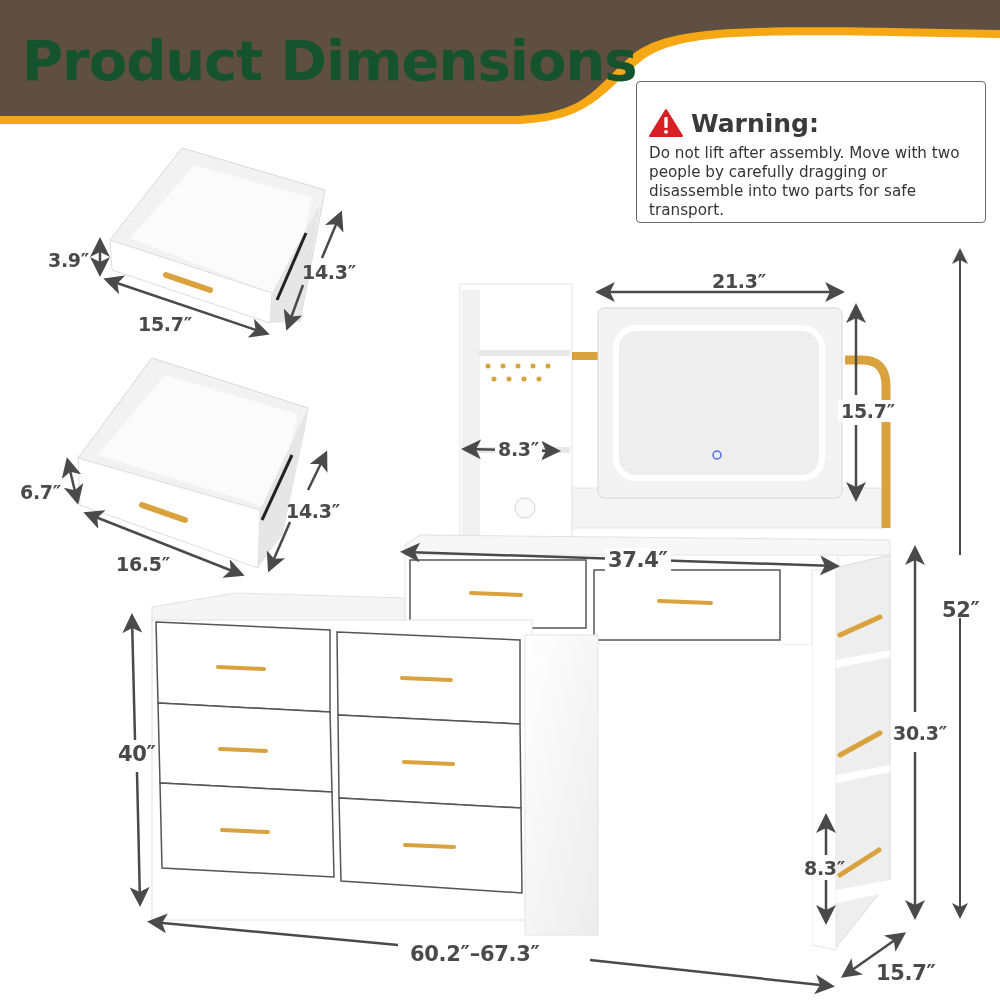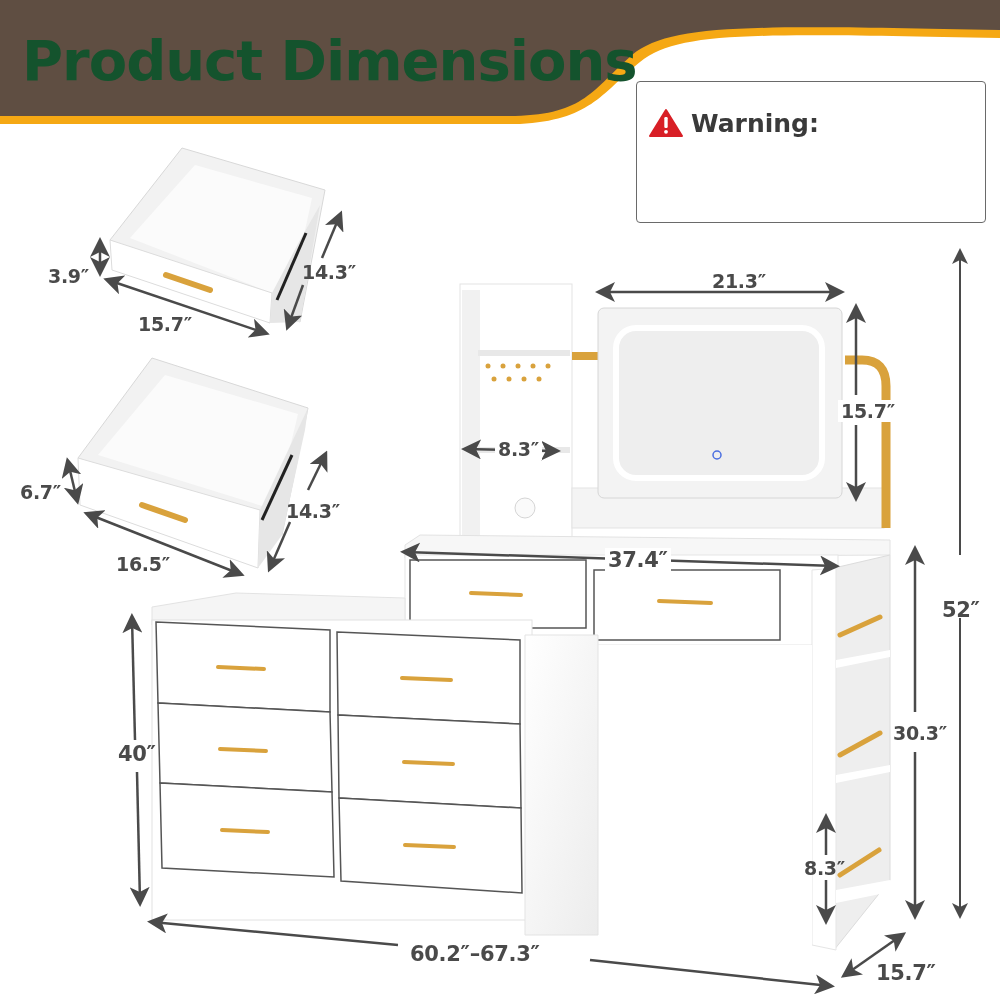--- a/index.html
+++ b/index.html
@@ -42,20 +42,21 @@
 
 <div class="warning-box">
   <div class="warning-head">
     <svg class="warning-icon" viewBox="0 0 34 30">
       <path d="M17 2 L33 28 H1 Z" fill="#d81f26" stroke="#d81f26" stroke-linejoin="round" stroke-width="2"></path>
       <rect x="15.3" y="9" width="3.4" height="11" rx="1.2" fill="#fff"></rect>
       <circle cx="17" cy="23.8" r="1.9" fill="#fff"></circle>
     </svg>
     <span class="warning-title">Warning:</span>
   </div>
+  <div class="warning-text">Do not lift after assembly. Move with two people by carefully dragging or disassemble into two parts for safe transport.</div>
 </div>
 
 <svg class="art" viewBox="0 0 1000 1000">
   <defs>
     <marker id="ah" markerWidth="8" markerHeight="8" refX="6" refY="4" orient="auto-start-reverse" markerUnits="strokeWidth">
       <path d="M0 0 L8 4 L0 8 L2 4 Z" fill="#4a4a4a"></path>
     </marker>
     <linearGradient id="shade" x1="0" y1="0" x2="1" y2="1">
       <stop offset="0" stop-color="#ffffff"></stop>
         <stop offset="1" stop-color="#ececec"></stop>
@@ -164,21 +165,21 @@
   <line x1="915" y1="752" x2="915" y2="915" stroke="#4a4a4a" stroke-width="2.5" marker-end="url(#ah)"></line>
   <line x1="826" y1="818" x2="826" y2="855" stroke="#4a4a4a" stroke-width="2.5" marker-start="url(#ah)"></line>
   <line x1="826" y1="880" x2="826" y2="920" stroke="#4a4a4a" stroke-width="2.5" marker-end="url(#ah)"></line>
   <line x1="132" y1="618" x2="135" y2="740" stroke="#4a4a4a" stroke-width="2.5" marker-start="url(#ah)"></line>
   <line x1="137" y1="772" x2="140" y2="902" stroke="#4a4a4a" stroke-width="2.5" marker-end="url(#ah)"></line>
   <line x1="152" y1="922" x2="398" y2="945" stroke="#4a4a4a" stroke-width="2.5" marker-start="url(#ah)"></line>
   <line x1="590" y1="960" x2="830" y2="986" stroke="#4a4a4a" stroke-width="2.5" marker-end="url(#ah)"></line>
   <line x1="845" y1="975" x2="902" y2="935" stroke="#4a4a4a" stroke-width="2.5" marker-start="url(#ah)" marker-end="url(#ah)"></line>
 </svg>
 
-<div class="dim" style="left:48px; top:249px;margin-top:16px;">3.9″</div>
+<div class="dim" style="left:48px; top:249px;">3.9″</div>
 <div class="dim" style="left:302px; top:261px;">14.3″</div>
 <div class="dim" style="left:138px; top:313px;">15.7″</div>
 
 <div class="dim" style="left:20px; top:481px;">6.7″</div>
 <div class="dim" style="left:286px; top:500px;">14.3″</div>
 <div class="dim" style="left:116px; top:553px;text-align:center;">16.5″</div>
 
 <div class="dim" style="left:706px; top:270px;margin-left:6px;">21.3″</div>
 <div class="dim bg" style="left:838px; top:400px;">15.7″</div>
 <div class="dim bg" style="left:495px; top:438px;">8.3″</div>

